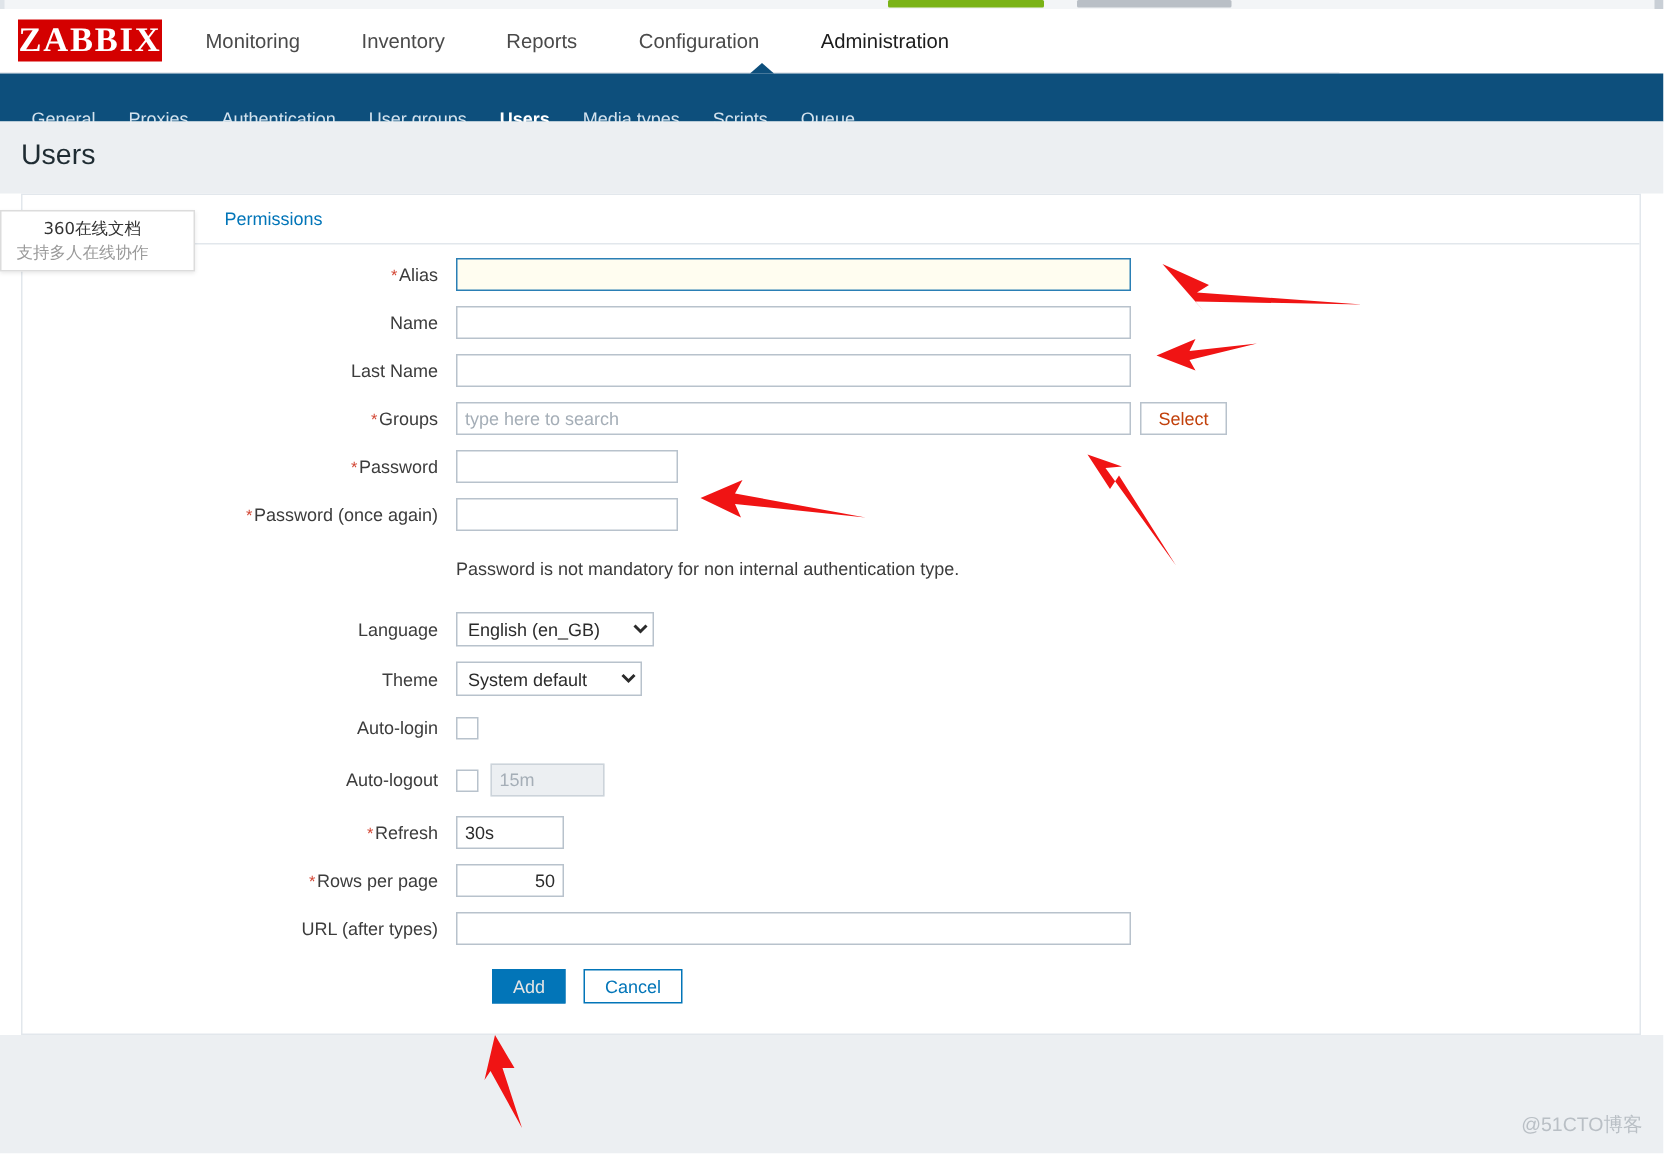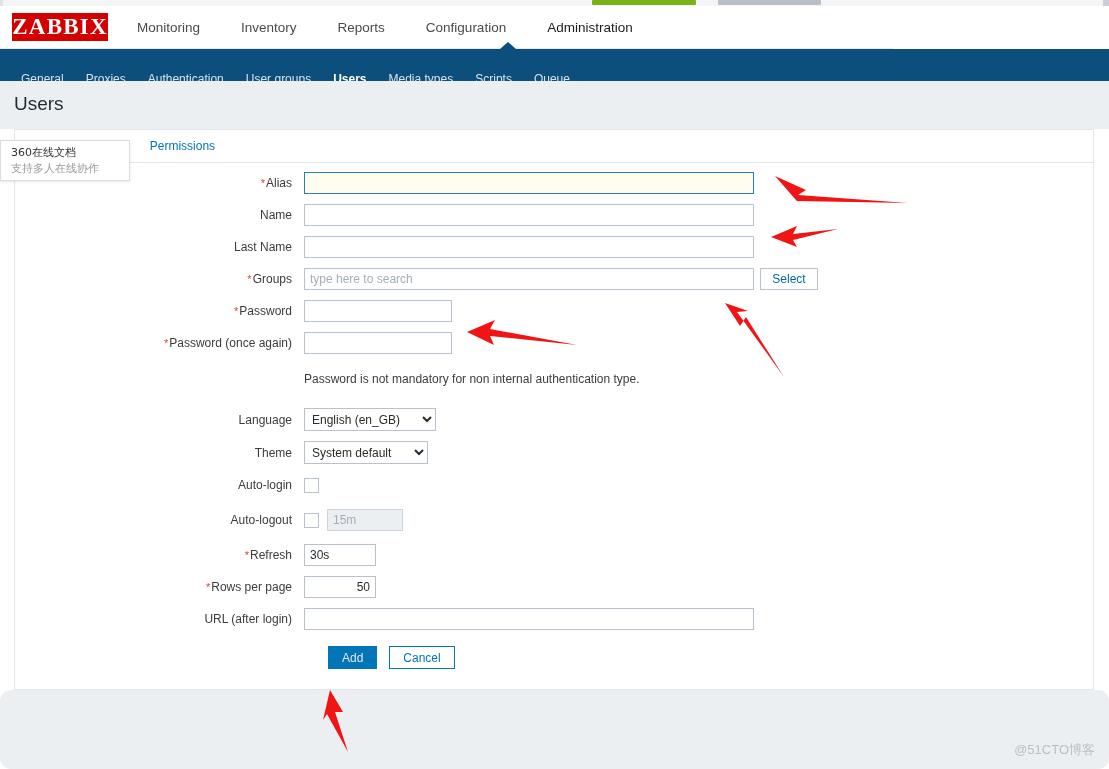--- a/index.html
+++ b/index.html
@@ -220,21 +220,21 @@
 
   .select-btn {
     margin-left: 6px;
     height: 22px;
     min-width: 58px;
     padding: 0 10px;
     background: #ffffff;
     border: 1px solid #b8c2cc;
     font-family: "Liberation Sans", sans-serif;
     font-size: 12px;
-    color: #0369a1;
+    color: #c2410c;
     cursor: pointer;
   }
 
   .hint-text {
     font-size: 12px;
     color: #3c3c3c;
   }
 
   select.sel {
     height: 23px;
@@ -289,21 +289,20 @@
     padding: 0 13px;
     cursor: pointer;
   }
 
   
   #page-bottom {
     position: absolute;
     top: 690px; left: 0;
     width: 1109px; height: 79px;
     background: #eceff2;
-    border-radius: 11px;
   }
   #watermark {
     position: absolute;
     right: 14px; bottom: 10px;
     font-size: 13px;
     color: #b9bfc5;
     font-family: "Liberation Sans", sans-serif;
   }
 
   
@@ -311,21 +310,21 @@
     position: absolute;
     left: 0px; top: 140px;
     width: 130px; height: 41px;
     background: #ffffff;
     border: 1px solid #dcdcdc;
     box-shadow: 0 1px 3px rgba(0,0,0,0.10);
     z-index: 30;
   }
   #doc-popup .dp-title {
     position: absolute;
-    left: 10px; top: 4px;
+    left: 28px; top: 4px;
     font-size: 11px;
     color: #333333;
     font-family: "DejaVu Sans", sans-serif;
   }
   #doc-popup .dp-sub {
     position: absolute;
     left: 10px; top: 20px;
     font-size: 11px;
     color: #9a9a9a;
     font-family: "DejaVu Sans", sans-serif;
@@ -484,21 +483,21 @@
     </div>
 
     <div class="frow">
       <div class="flabel"><span class="req">*</span><span>Rows per page</span></div>
       <div class="fctl">
         <input class="txt w-small num-right" type="text" value="50" style="">
       </div>
     </div>
 
     <div class="frow">
-      <div class="flabel">URL (after login)</div>
+      <div class="flabel">URL (after types)</div>
       <div class="fctl">
         <input class="txt w-mid" type="text" value="" style="">
       </div>
     </div>
 
     <div id="form-actions">
       <button class="btn-primary">Add</button>
       <button class="btn-secondary">Cancel</button>
     </div>
 

